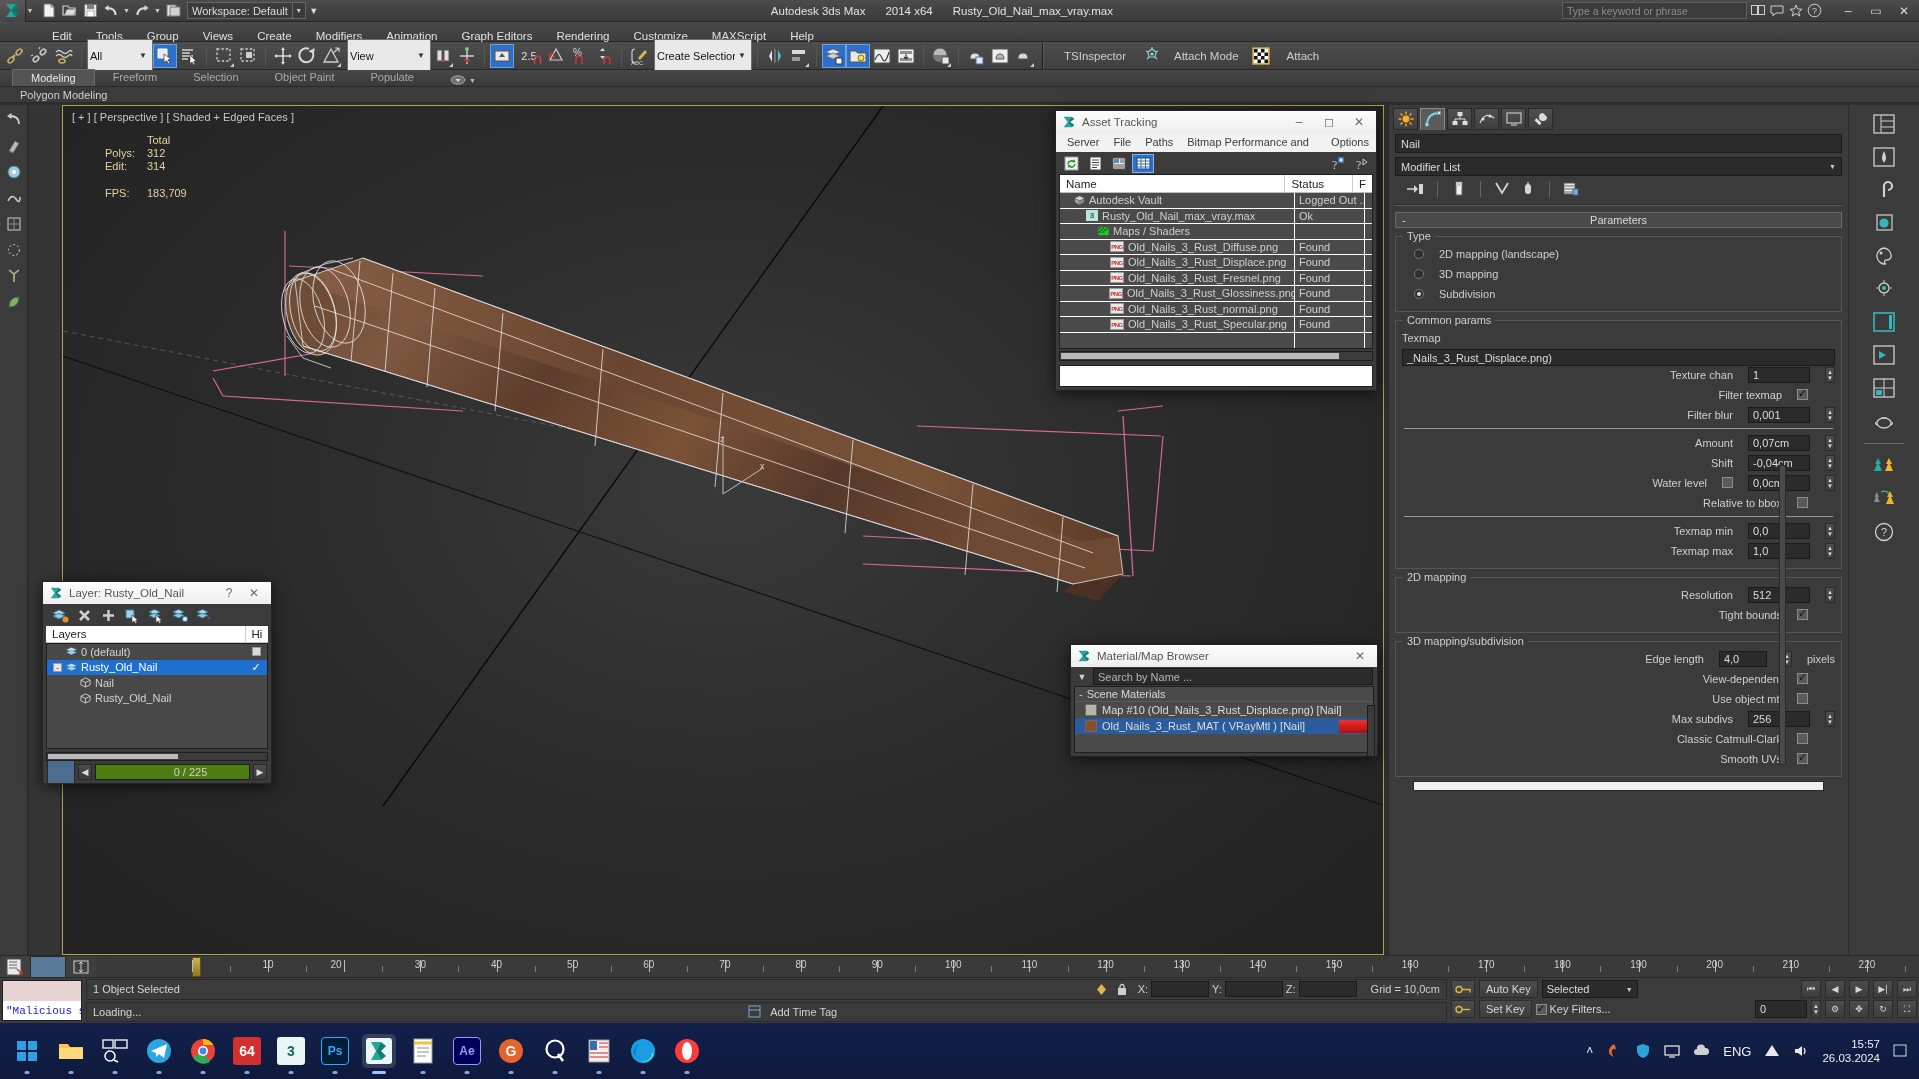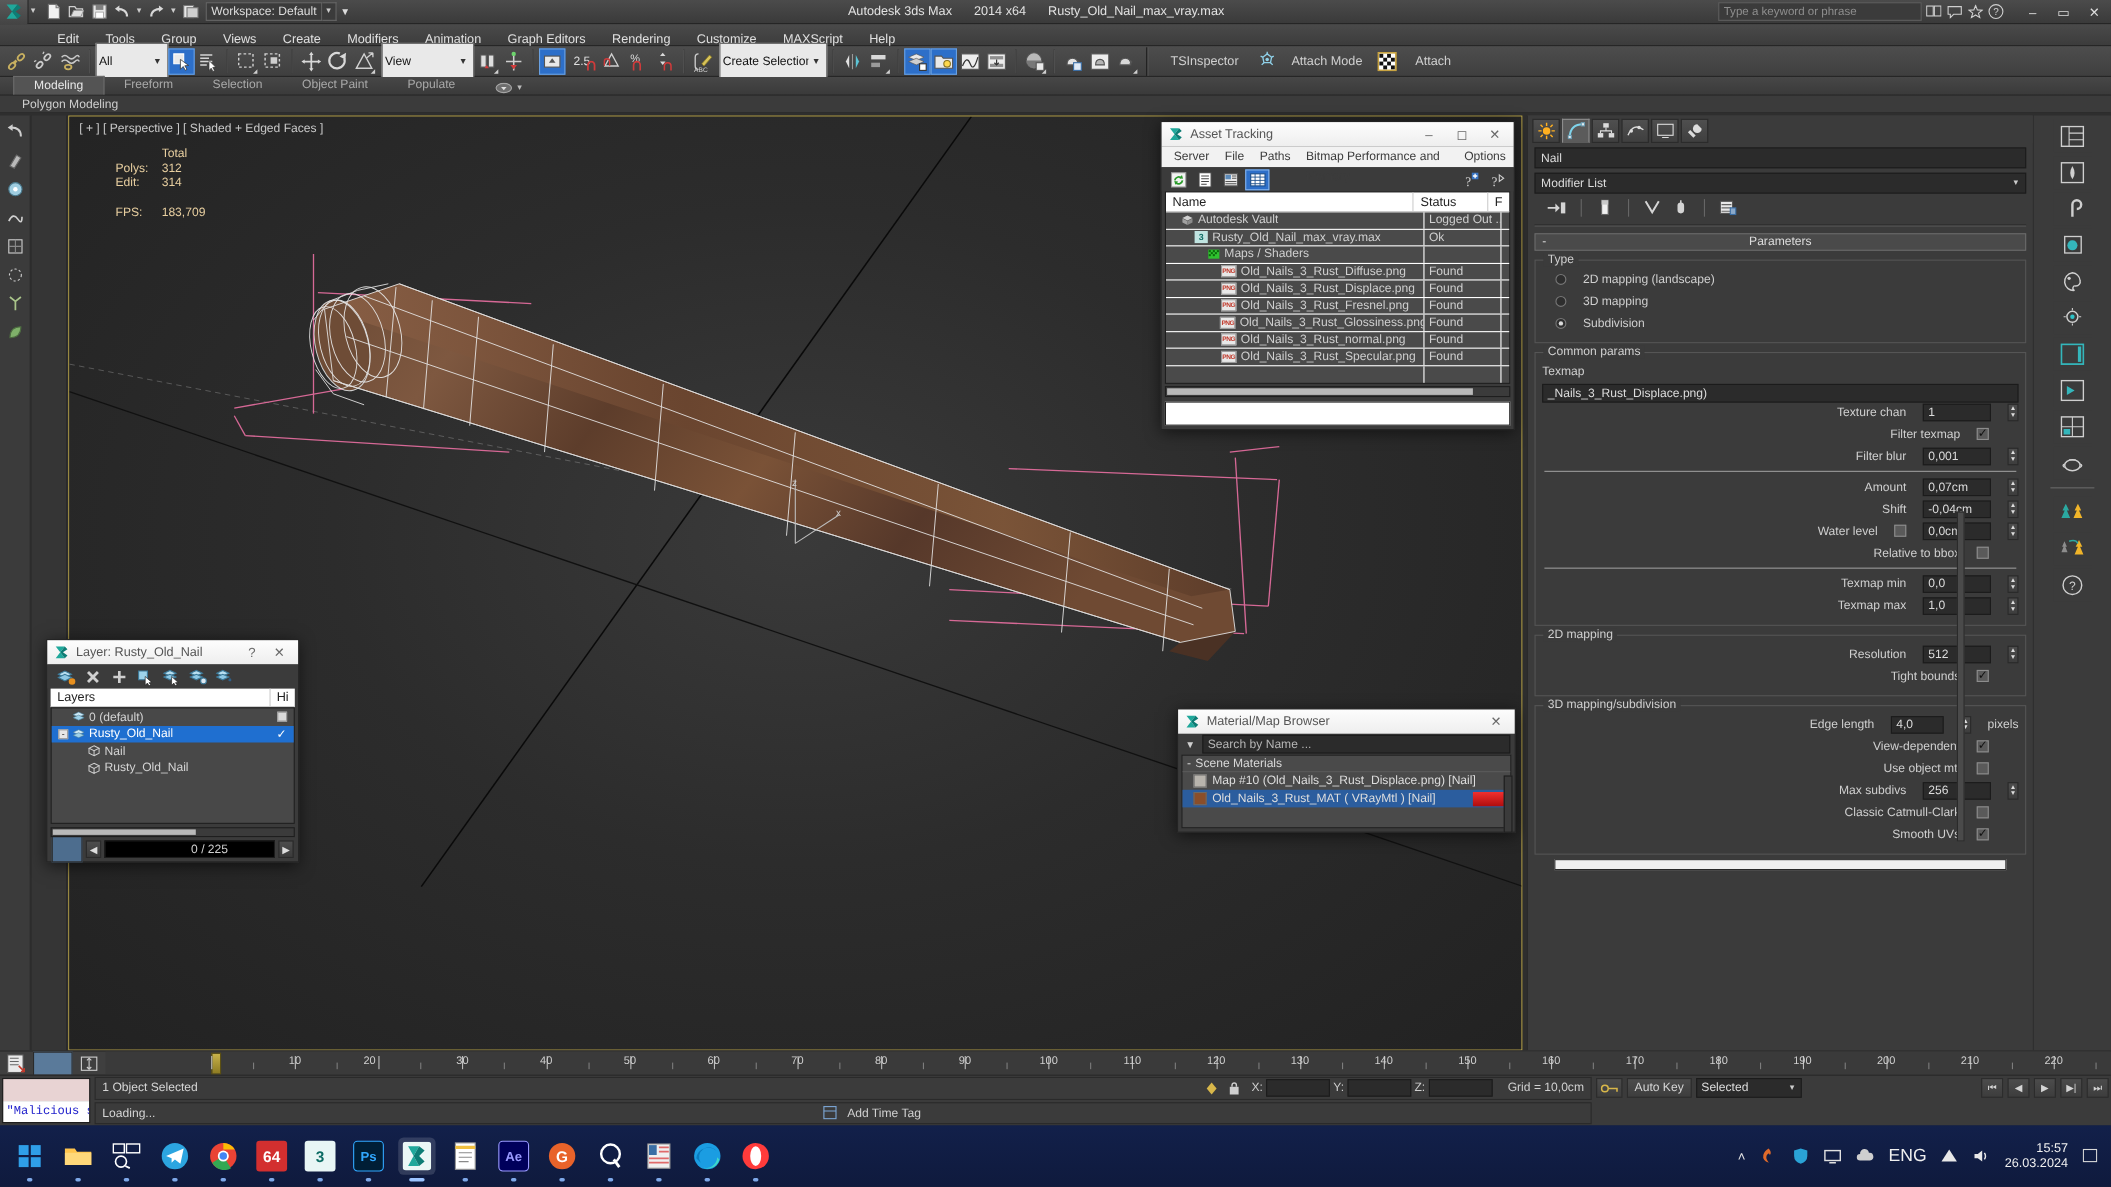--- a/index.html
+++ b/index.html
@@ -204,21 +204,21 @@
   .lay-row.sel { background:#1f6fd0; color:#fff; }
   .lay-row .nm { flex:1; display:flex; align-items:center; gap:4px; }
   .lay-row .hb { width:22px; display:flex; align-items:center; justify-content:center; }
   .sq { width:9px;height:9px; border:1px solid #9a9a9a; background:#d9d9d9; display:inline-block; }
   .lay-list { background:#484848; border:1px solid #1e1e1e; margin:0 3px; height:106px; position:relative; }
   .lay-hscroll { height:9px; margin:3px 3px 0 3px; background:#3b3b3b; border:1px solid #1e1e1e; position:relative;}
   .lay-hscroll .th { position:absolute; left:1px; top:1px; height:5px; width:130px; background:#b9b9b9;}
   .lay-footer { height:22px; display:flex; align-items:center; padding:2px 4px; gap:3px; }
   .lf-spin { width:14px; height:16px; border:1px solid #2a2a2a; background:linear-gradient(#4d4d4d,#3b3b3b);
     display:flex;align-items:center;justify-content:center; color:#ddd; font-size:9px;}
-  .lf-field { flex:1; height:16px; background:#000000; border:1px solid #1b1b1b; color:#d0d0d0;
+  .lf-field { flex:1; height:16px; background:#4d7c0f; border:1px solid #1b1b1b; color:#d0d0d0;
     display:flex; align-items:center; justify-content:center; font-size:11px;padding-left:36px; }
 
   
   .mm-search { height:19px; display:flex; align-items:center; gap:4px; padding:2px 4px; }
   .mm-search .arr { width:14px; text-align:center; color:#d0d0d0; font-size:9px; }
   .mm-input { flex:1; height:17px; background:#2b2b2b; border:1px solid #1b1b1b; color:#b5b5b5;
     display:flex; align-items:center; padding:0 4px; font-size:11px; }
   .mm-list { margin:0 3px 3px 3px; border:1px solid #1e1e1e; background:#4a4a4a; }
   .mm-group { height:15px; font-size:11px; color:#d8d8d8; display:flex; align-items:center; gap:4px;
     padding-left:4px; border-bottom:1px solid #5a5a5a;}
@@ -1596,20 +1596,40 @@
           <span>Selected</span>
           <span style="font-size:7px;color:#ccc">▼</span>
         </div>
         <div style="flex:1"></div>
         <div class="mini-btn">⏮</div>
         <div class="mini-btn">◀</div>
         <div class="mini-btn">▶</div>
         <div class="mini-btn">▶|</div>
         <div class="mini-btn">⏭</div>
       </div>
+      <div class="key-row">
+        <div class="mini-btn" style="width:24px">
+          <svg width="16" height="13" viewBox="0 0 16 13">
+              <circle cx="4" cy="6.5" r="3" fill="none" stroke="#d8b74a" stroke-width="1.4"></circle>
+              <path d="M7 6.5 h8" stroke="#d8b74a" stroke-width="1.4"></path>
+            </svg>
+          </div>
+        <div class="autokey">Set Key</div>
+        <div style="display:flex;align-items:center;gap:3px">
+          <span class="chk on"></span>
+          <span style="color:#d5d5d5;font-size:11px">Key Filters...</span>
+        </div>
+        <div style="flex:1"></div>
+        <div class="num" style="width:52px;height:18px">0</div>
+        <div class="spin" style="height:18px">▲<br>▼</div>
+        <div class="mini-btn">⚙</div>
+        <div class="mini-btn">✥</div>
+        <div class="mini-btn">↻</div>
+        <div class="mini-btn">⛶</div>
+      </div>
     </div>
   </div>
 
   <div class="taskbar abs">
     <div class="tb-icons" id="taskbar-icons">
         <div class="tbi">
           <svg width="22" height="22" viewBox="0 0 22 22">
             <rect x="1" y="1" width="9" height="9" fill="#2f9fe8"></rect>
             <rect x="12" y="1" width="9" height="9" fill="#2f9fe8"></rect>
             <rect x="1" y="12" width="9" height="9" fill="#2f9fe8"></rect>
@@ -1728,21 +1748,21 @@
       <svg width="16" height="16" viewBox="0 0 16 16">
           <path d="M8 1 L14 3 v5 q0 5 -6 7 q-6 -2 -6 -7 V3z" fill="#2aa3d6"></path>
         </svg>
       <svg width="16" height="16" viewBox="0 0 16 16">
           <rect x="1" y="3" width="14" height="9" fill="none" stroke="#e0e0e0" stroke-width="1.3"></rect>
           <path d="M5 14 h6" stroke="#e0e0e0" stroke-width="1.3"></path>
         </svg>
       <svg width="17" height="16" viewBox="0 0 17 16">
           <path d="M4 12 a3 3 0 0 1 0 -6 a4 4 0 0 1 8 -1 a3 3 0 0 1 1 7z" fill="#cfcfcf"></path>
         </svg>
-      <span style="font-size:16px;color:#f0f0f0">ENG</span>
+      <span style="font-size:13px;color:#f0f0f0">ENG</span>
       <svg width="16" height="16" viewBox="0 0 16 16">
           <path d="M1 13 L8 2 L15 13z" fill="#e8e8e8"></path>
         </svg>
       <svg width="16" height="16" viewBox="0 0 16 16">
           <path d="M2 6 h3 l4 -3 v10 l-4 -3 H2z" fill="#e8e8e8"></path>
           <path d="M11 5 q2 3 0 6" stroke="#e8e8e8" stroke-width="1.3" fill="none"></path>
         </svg>
       <div class="clock">
         <div>15:57</div>
         <div>26.03.2024</div>

